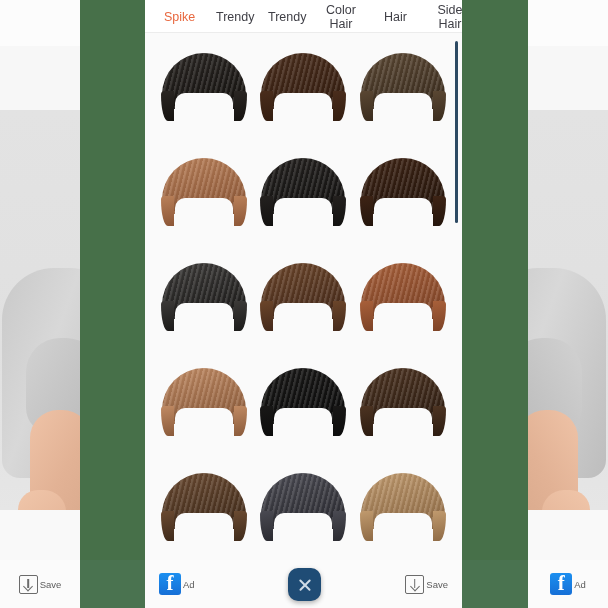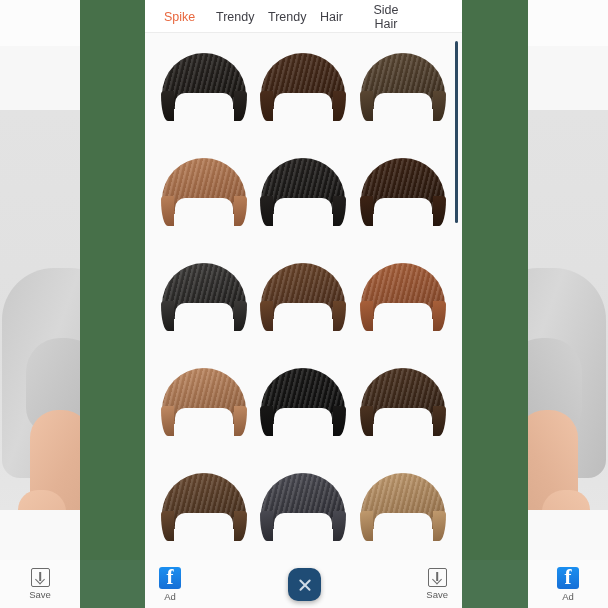--- a/index.html
+++ b/index.html
@@ -226,21 +226,20 @@
     background:#fbfbfb;
     display:flex;
     align-items:center;
     justify-content:space-between;
     padding:0 14px;
   }
 
   
   .foot-item {
     display:flex;
-    flex-direction:column;
     align-items:center;
     justify-content:center;
     gap:2px;
     cursor:pointer;
     user-select:none;
   }
   .foot-label {
     font-size:9.5px;
     color:#5b5b5b;
     line-height:11px;
@@ -368,20 +367,21 @@
   <div class="green-band right" style="background: rgb(71, 112, 73);">
     <div class="band-foot"></div>
   </div>
 
   <div id="app">
 
     <div id="tabbar">
       <div class="tab active" style="color: rgb(232, 104, 63);">Spike</div>
       <div class="tab">Trendy</div>
       <div class="tab">Trendy</div>
+      <div class="tab wide">Color Hair</div>
       <div class="tab">Hair</div>
       <div class="tab wide">Side Hair</div>
       <div id="tabbar-divider"></div>
     </div>
 
     <div id="grid-wrap">
       <div id="grid">
           <div class="cell">
             <div class="hair">
               <div class="cap" style="background: linear-gradient(168deg, rgb(42, 38, 35) 0%, rgb(21, 18, 15) 100%);"></div>

